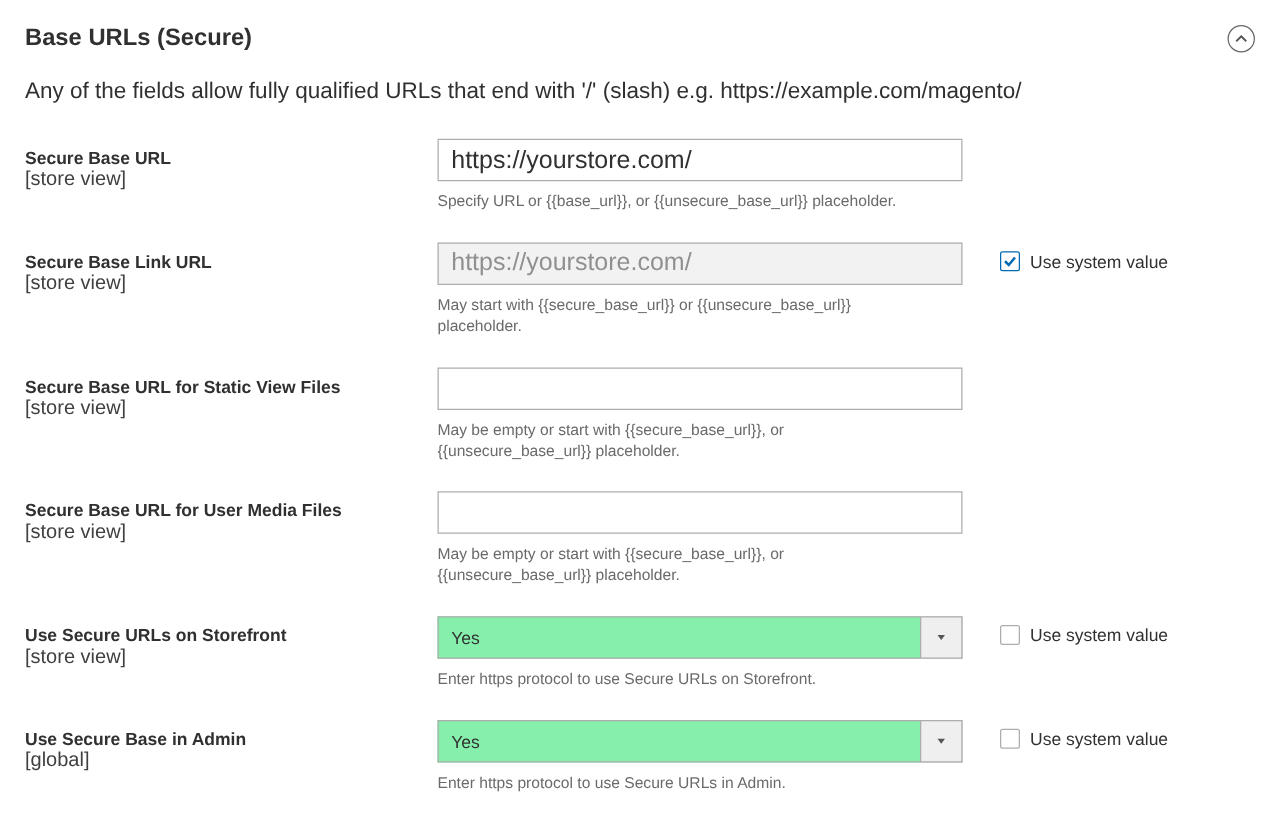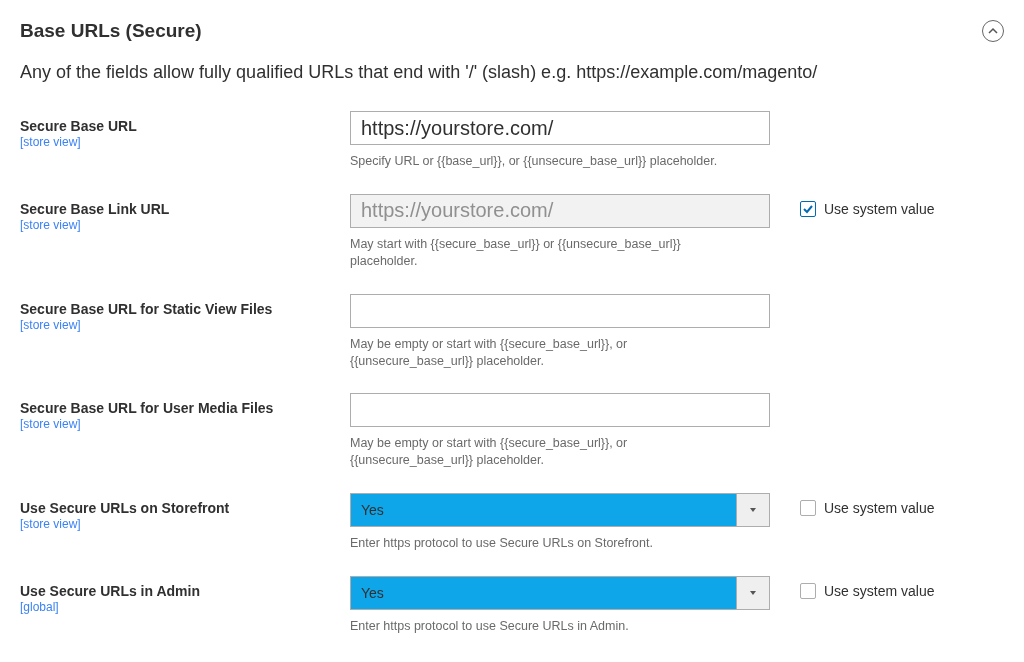--- a/index.html
+++ b/index.html
@@ -50,22 +50,22 @@
       text-align: left;
       padding-right: 15px;
       padding-top: 7px;
     }
     .field-label {
       font-weight: 600;
       font-size: 14px;
       color: #303030;
     }
     .field-scope {
-      font-size: 12px;
-      color: #3b82f6;
+      font-size: 16px;
+      color: #404040;
       margin-top: 1px;
     }
     .input-col {
       width: 420px;
     }
     .text-input {
       width: 100%;
       height: 34px;
       border: 1px solid #adadad;
       padding: 0 10px;
@@ -83,21 +83,21 @@
       width: 100%;
     }
     .select-input {
       width: 100%;
       height: 34px;
       border: 1px solid #adadad;
       padding: 6px 10px;
       font-size: 14px;
       font-family: inherit;
       color: #303030;
-      background: #0ea5e9;
+      background: #86efac;
       appearance: none;
       -webkit-appearance: none;
       cursor: pointer;
     }
     .select-arrow {
       position: absolute;
       right: 0;
       top: 0;
       width: 34px;
       height: 34px;
@@ -238,21 +238,21 @@
   <div class="check-col">
     <div class="checkbox">
       
     </div>
     <span class="check-label">Use system value</span>
   </div>
 </div>
 
 <div class="field-row">
   <div class="label-col">
-    <div class="field-label">Use Secure URLs in Admin</div>
+    <div class="field-label">Use Secure Base in Admin</div>
     <div class="field-scope">[global]</div>
   </div>
   <div class="input-col">
     <div class="select-wrap">
       <select class="select-input">
         <option>Yes</option>
       </select>
       <div class="select-arrow">
         <svg viewBox="0 0 10 10">
             <path d="M2 3 L5 7 L8 3 Z" fill="#555"></path>

